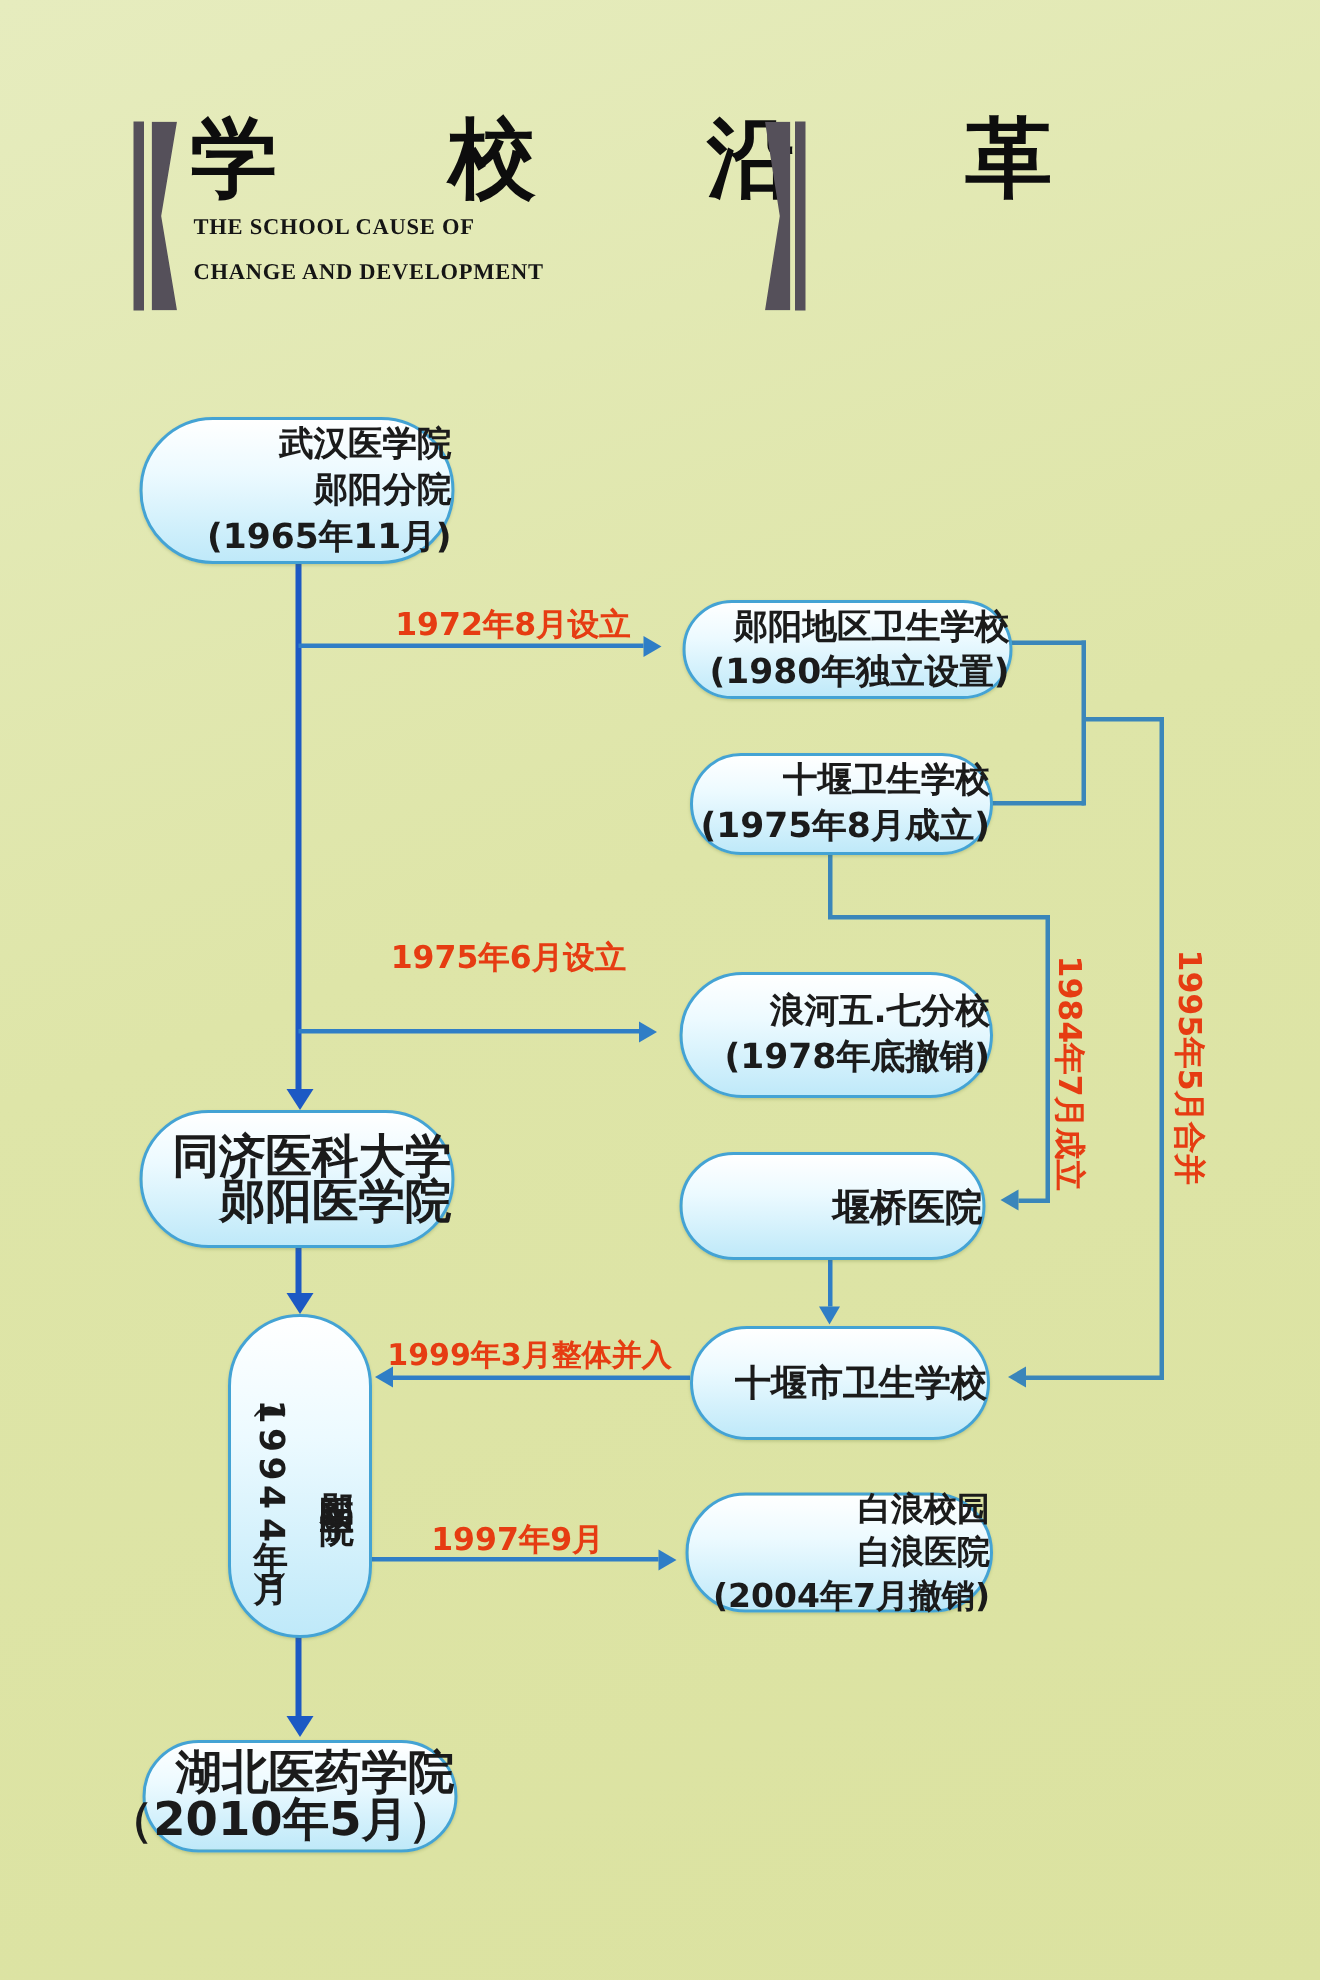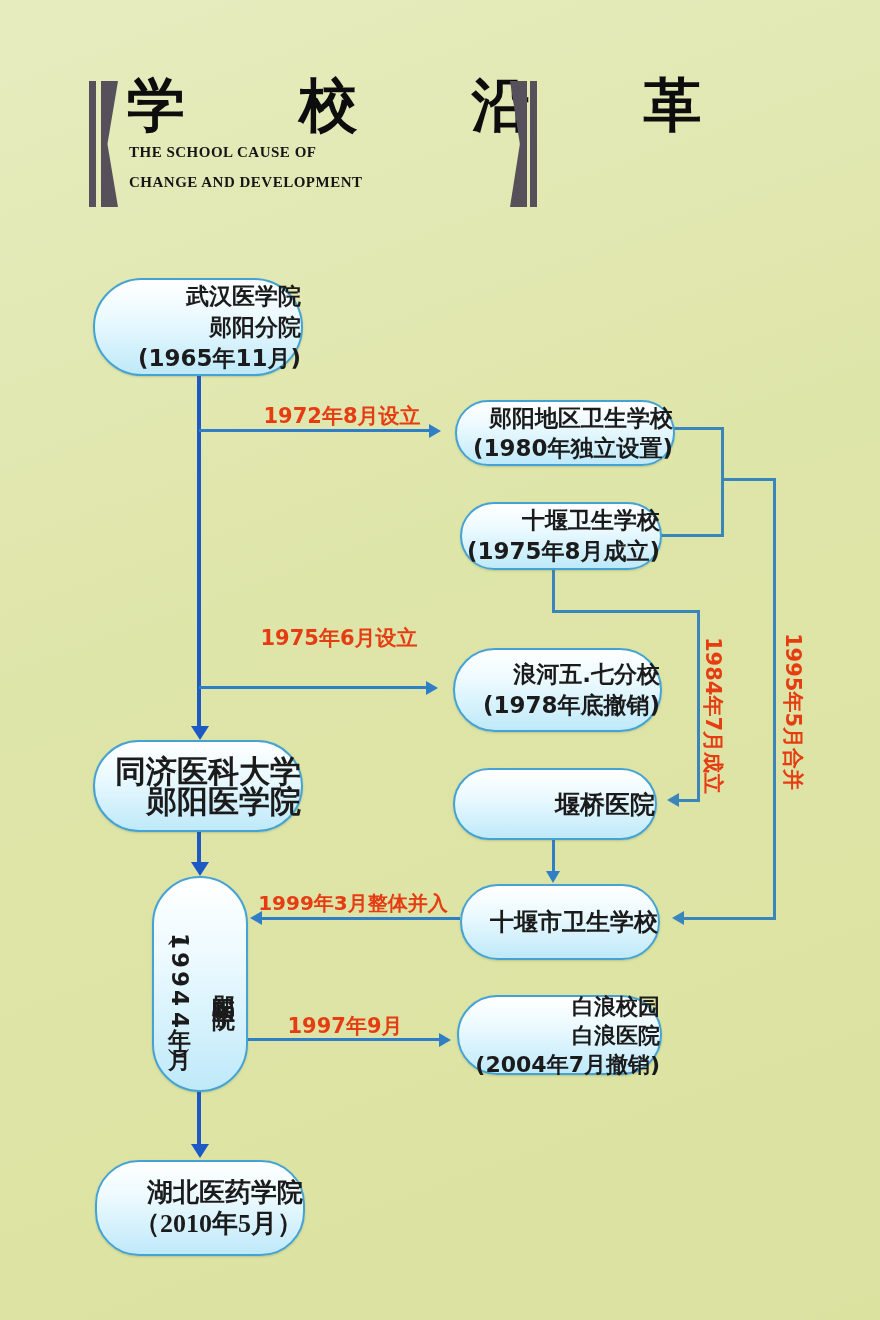--- a/index.html
+++ b/index.html
@@ -36,21 +36,21 @@
   .node span { display:block; white-space:nowrap; }
   #node-wuhan   { left:93px;  top:278px;  width:210px; height:98px;  border-radius:49px; font-size:23px; line-height:31px; }
   #node-yyqu    { left:455px; top:400px;  width:220px; height:66px;  border-radius:33px; font-size:23px; line-height:30px; }
   #node-syws    { left:460px; top:502px;  width:202px; height:68px;  border-radius:34px; font-size:23px; line-height:31px; }
   #node-langhe  { left:453px; top:648px;  width:209px; height:84px;  border-radius:42px; font-size:23px; line-height:31px; }
   #node-tongji  { left:93px;  top:740px;  width:210px; height:92px;  border-radius:46px; font-size:31px; line-height:30px; }
   #node-yanqiao { left:453px; top:768px;  width:204px; height:72px;  border-radius:36px; font-size:25px; }
   #node-sysws   { left:460px; top:884px;  width:200px; height:76px;  border-radius:38px; font-size:24px; }
   #node-yymc    { left:152px; top:876px;  width:96px;  height:216px; border-radius:48px; font-size:23px; }
   #node-bailang { left:457px; top:995px;  width:205px; height:80px;  border-radius:42px; font-size:22px; line-height:29px; }
-  #node-hubei   { left:95px;  top:1160px; width:210px; height:96px;  border-radius:44px; font-size:26px; line-height:31px;font-family:Liberation Serif, serif; }
+  #node-hubei   { left:95px;  top:1160px; width:210px; height:75px;  border-radius:44px; font-size:31px; line-height:31px; }
   .vtext { writing-mode: vertical-rl; text-orientation: mixed; }
   .vtext span { display:block; line-height:44px; letter-spacing:3px; }
   
   .edge { position:absolute; }
   .h  { height:3px; }  .v  { width:3px; }
   .royal  { background:#1c59c4; }
   .branch { background:#2f7ec6; }
   .steel  { background:#3a86ba; }
   .v.royal { width:4px; }
   .ah { position:absolute; width:0; height:0; }

